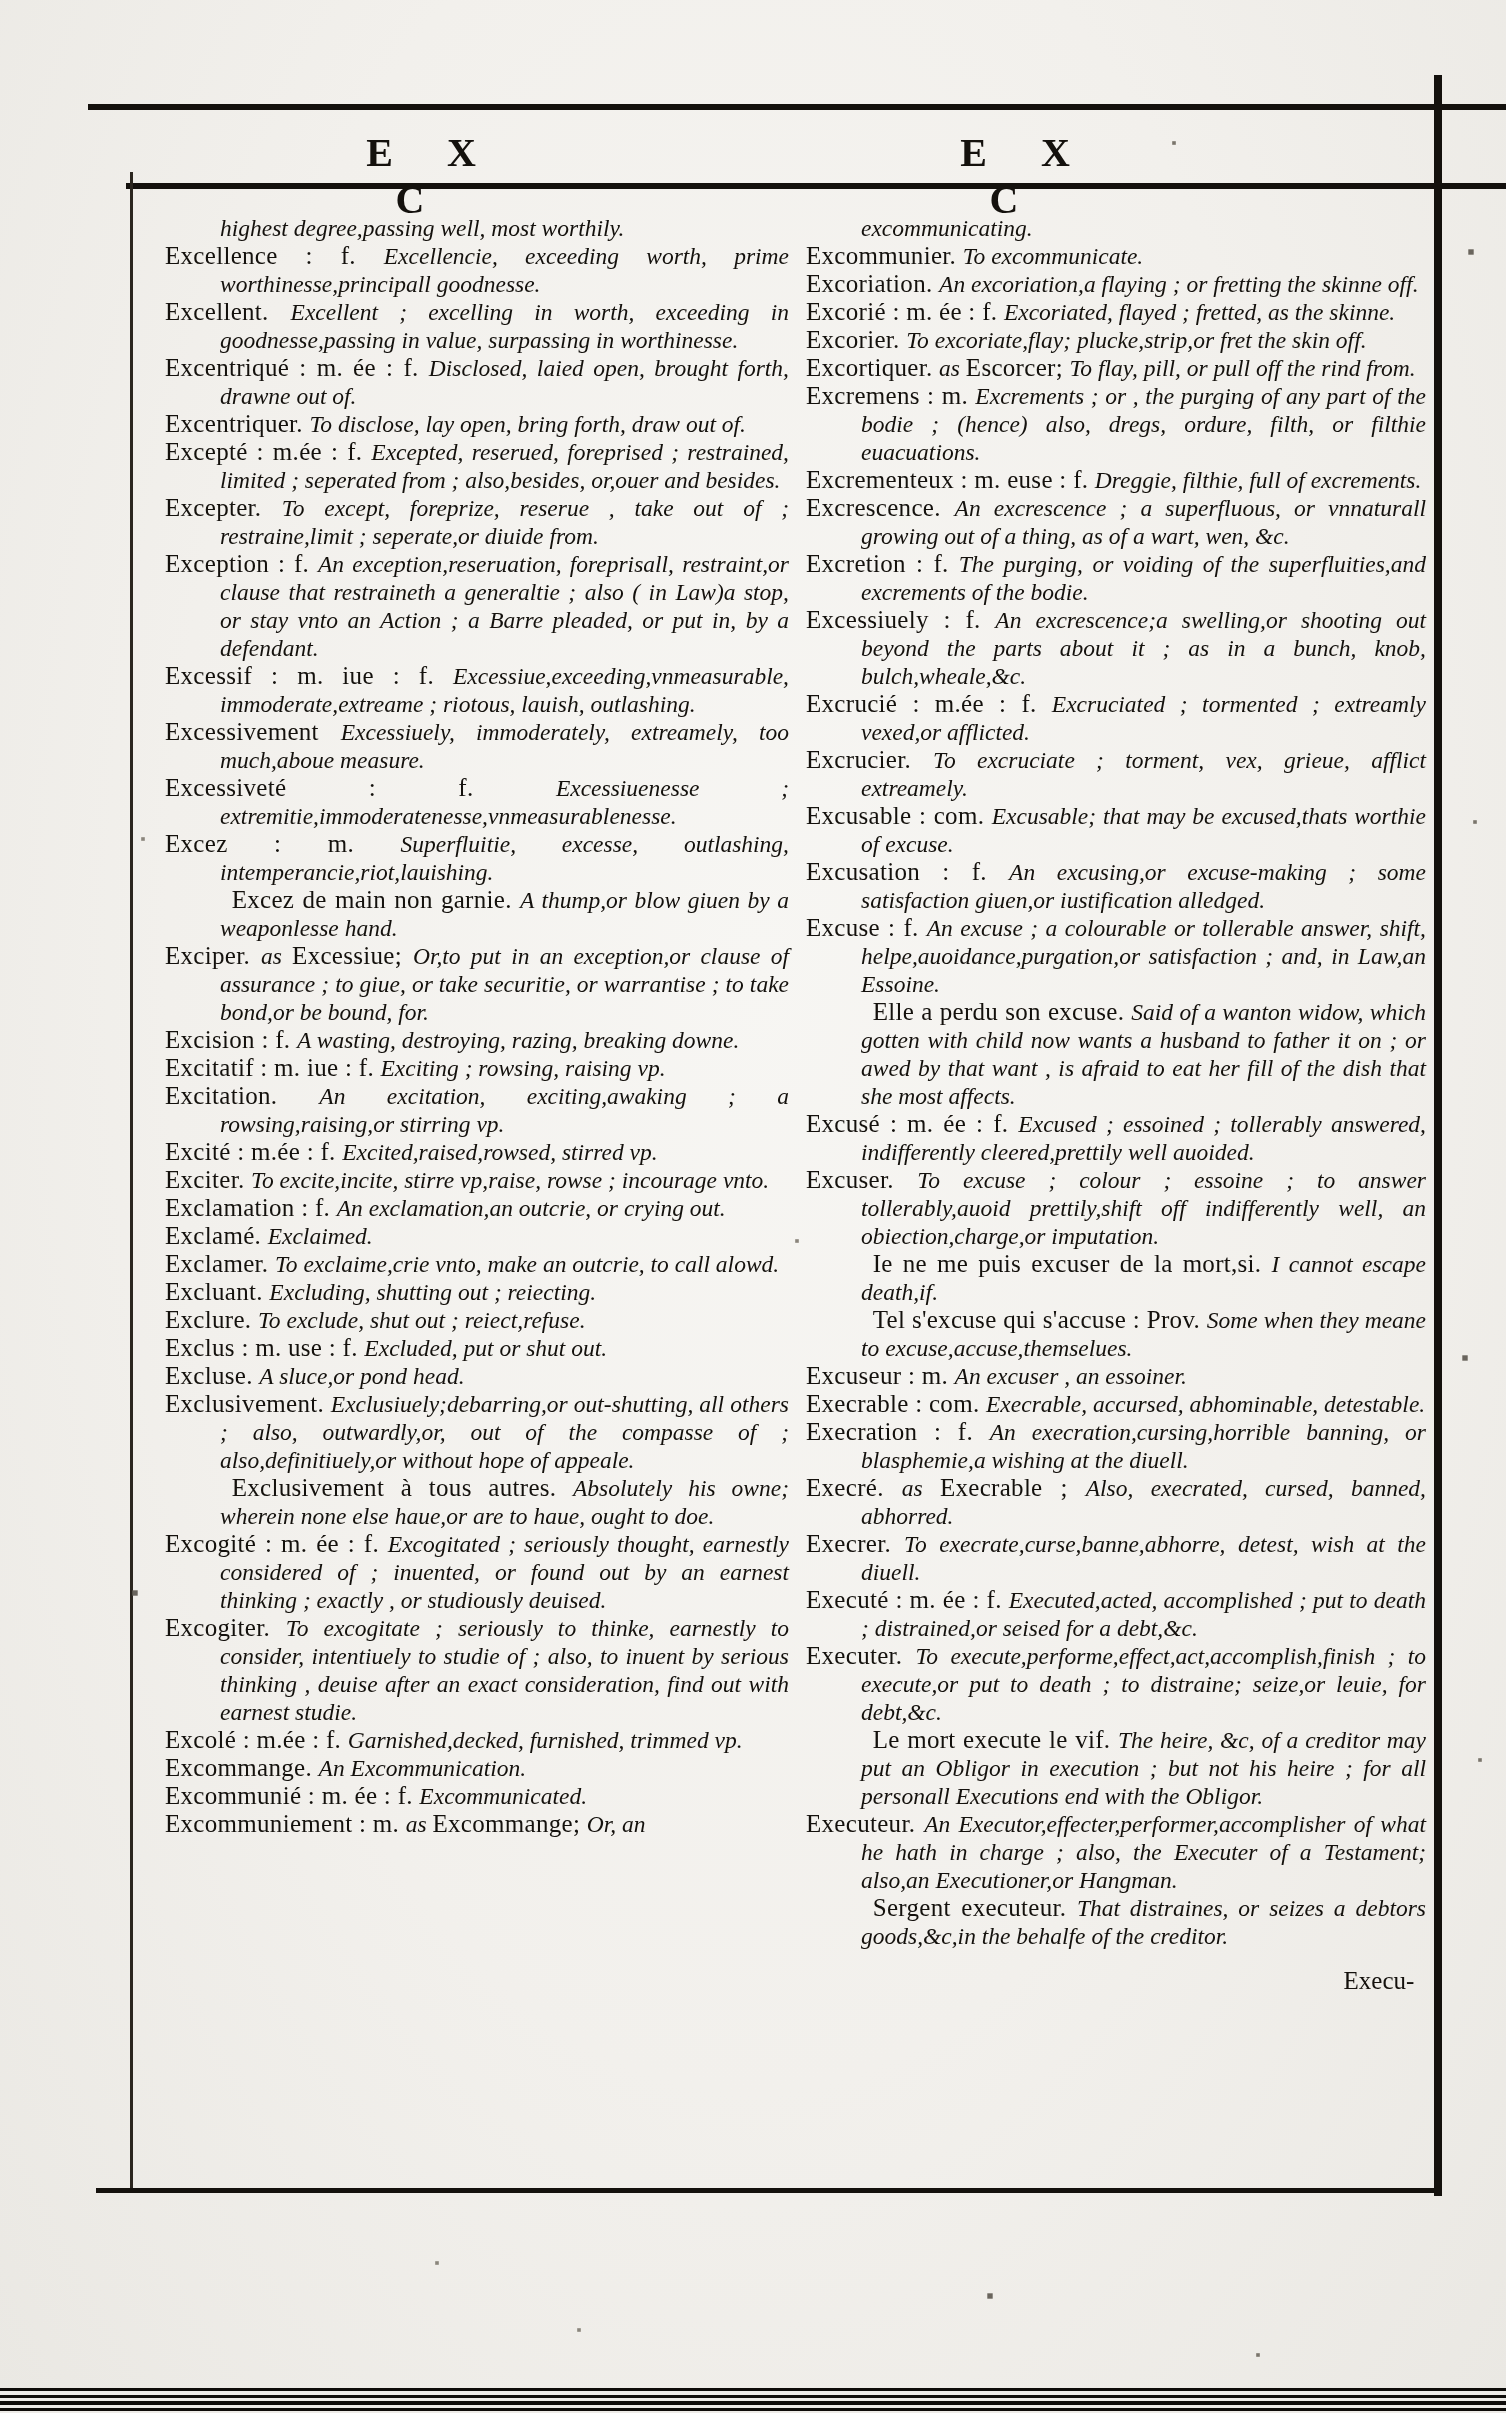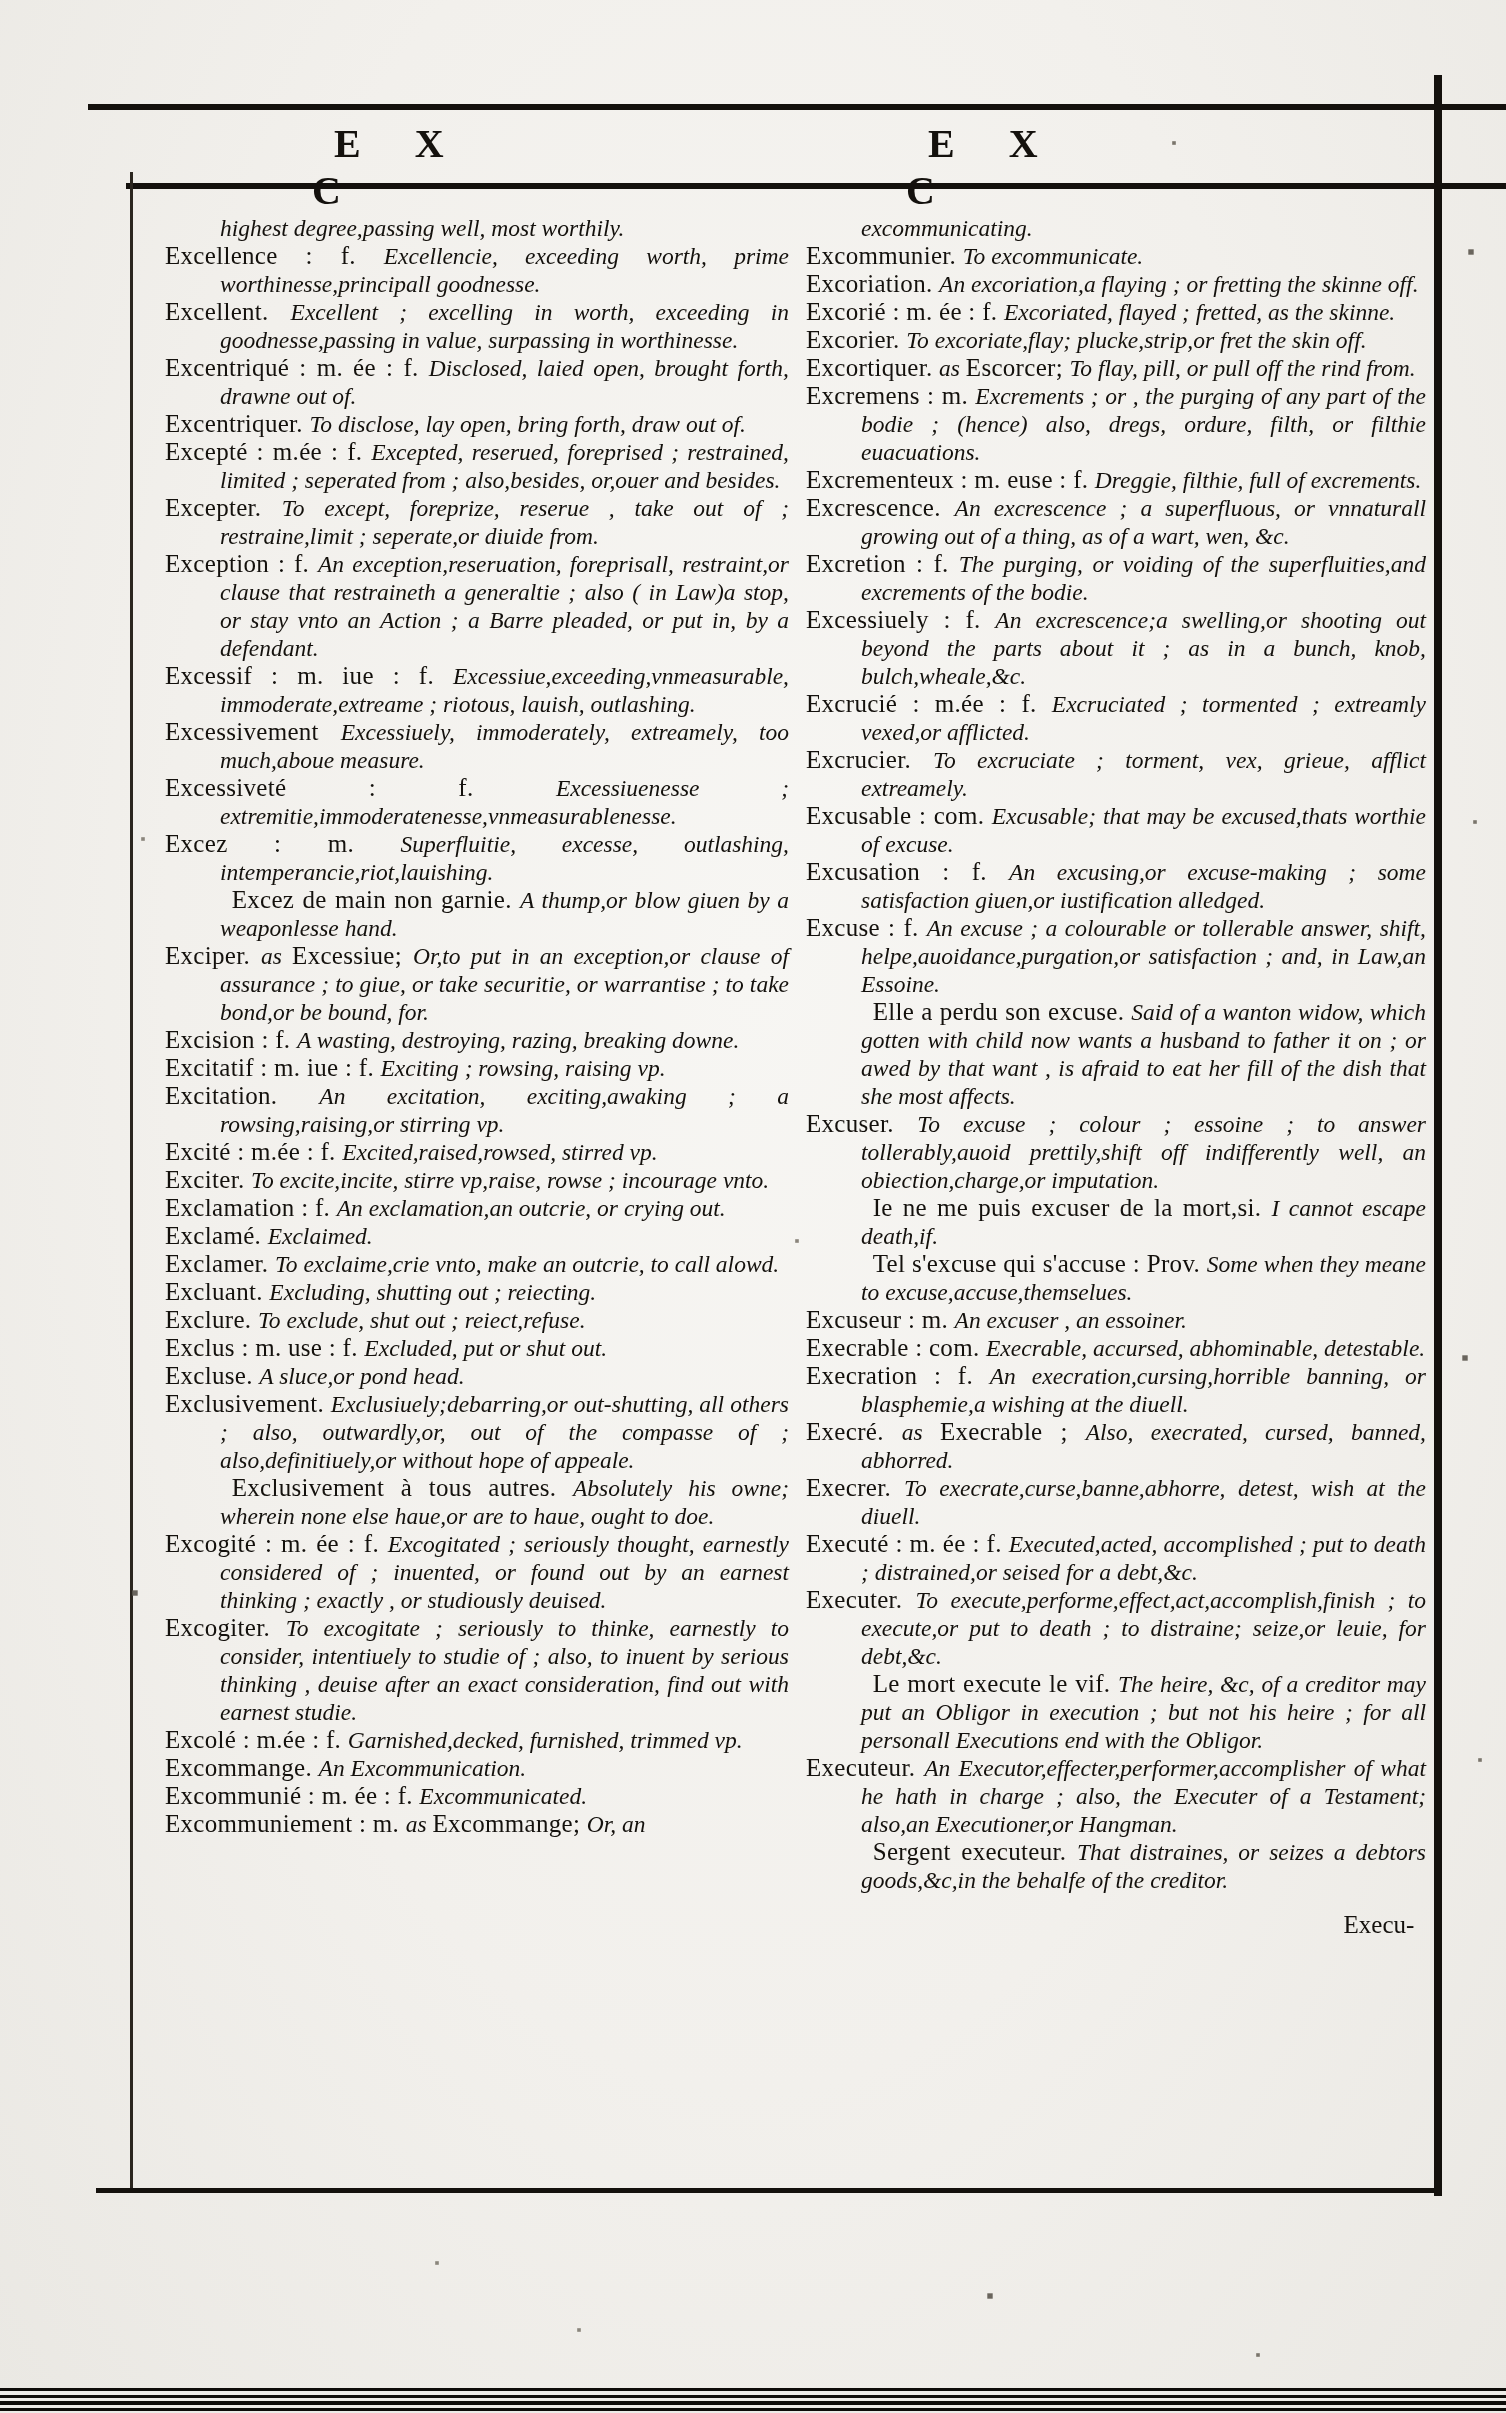--- a/index.html
+++ b/index.html
@@ -15,22 +15,22 @@
   .rule-top{left:88px;top:104px;width:1418px;height:5.9px;}
   .rule-mid{left:126px;top:183px;width:1381px;height:5.9px;}
   .rule-bottom{left:96px;top:2188px;width:1340px;height:5px;}
   .rule-left{left:130px;top:172px;width:3.4px;height:2019px;background:#2b261f;}
   .rule-right{left:1434px;top:75px;width:7.5px;height:2121px;}
   .bottom-band{
     position:absolute;left:0;top:2388px;width:1506px;height:26px;
     background:repeating-linear-gradient(to bottom,#0f0d0a 0 3.4px,#edebe7 3.4px 6.7px);
   }
   .running-head{
-    position:absolute;top:120px;width:218px;
-    font-size:40px;font-weight:bold;
+    position:absolute;top:129px;width:218px;
+    text-align:center;font-size:40px;font-weight:bold;
     letter-spacing:22px;text-indent:22px;
   }
   .running-head.left{left:312px;}
   .running-head.right{left:906px;}
   .col{
     position:absolute;top:214px;
     font-size:23.5px;line-height:28px;
     text-align:justify;
   }
   .col.left{left:165px;width:624px;}
@@ -112,20 +112,21 @@
       <div class="entry"><span class="seg-r">Excrementeux : m. euse : f. </span><span class="seg-i">Dreggie, filthie, full of excrements.</span></div>
       <div class="entry"><span class="seg-r">Excrescence. </span><span class="seg-i">An excrescence ; a superfluous, or vnnaturall growing out of a thing, as of a wart, wen, &amp;c.</span></div>
       <div class="entry"><span class="seg-r">Excretion : f. </span><span class="seg-i">The purging, or voiding of the superfluities,and excrements of the bodie.</span></div>
       <div class="entry"><span class="seg-r">Excessiuely : f. </span><span class="seg-i">An excrescence;a swelling,or shooting out beyond the parts about it ; as in a bunch, knob, bulch,wheale,&amp;c.</span></div>
       <div class="entry"><span class="seg-r">Excrucié : m.ée : f. </span><span class="seg-i">Excruciated ; tormented ; extreamly vexed,or afflicted.</span></div>
       <div class="entry"><span class="seg-r">Excrucier. </span><span class="seg-i">To excruciate ; torment, vex, grieue, afflict extreamely.</span></div>
       <div class="entry"><span class="seg-r">Excusable : com. </span><span class="seg-i">Excusable; that may be excused,thats worthie of excuse.</span></div>
       <div class="entry"><span class="seg-r">Excusation : f. </span><span class="seg-i">An excusing,or excuse-making ; some satisfaction giuen,or iustification alledged.</span></div>
       <div class="entry"><span class="seg-r">Excuse : f. </span><span class="seg-i">An excuse ; a colourable or tollerable answer, shift, helpe,auoidance,purgation,or satisfaction ; and, in Law,an Essoine.</span></div>
       <div class="entry example"><span class="seg-r">Elle a perdu son excuse. </span><span class="seg-i">Said of a wanton widow, which gotten with child now wants a husband to father it on ; or awed by that want , is afraid to eat her fill of the dish that she most affects.</span></div>
+      <div class="entry"><span class="seg-r">Excusé : m. ée : f. </span><span class="seg-i">Excused ; essoined ; tollerably answered, indifferently cleered,prettily well auoided.</span></div>
       <div class="entry"><span class="seg-r">Excuser. </span><span class="seg-i">To excuse ; colour ; essoine ; to answer tollerably,auoid prettily,shift off indifferently well, an obiection,charge,or imputation.</span></div>
       <div class="entry example"><span class="seg-r">Ie ne me puis excuser de la mort,si. </span><span class="seg-i">I cannot escape death,if.</span></div>
       <div class="entry example"><span class="seg-r">Tel s'excuse qui s'accuse : Prov. </span><span class="seg-i">Some when they meane to excuse,accuse,themselues.</span></div>
       <div class="entry"><span class="seg-r">Excuseur : m. </span><span class="seg-i">An excuser , an essoiner.</span></div>
       <div class="entry"><span class="seg-r">Execrable : com. </span><span class="seg-i">Execrable, accursed, abhominable, detestable.</span></div>
       <div class="entry"><span class="seg-r">Execration : f. </span><span class="seg-i">An execration,cursing,horrible banning, or blasphemie,a wishing at the diuell.</span></div>
       <div class="entry"><span class="seg-r">Execré. </span><span class="seg-i">as </span><span class="seg-r">Execrable ; </span><span class="seg-i">Also, execrated, cursed, banned, abhorred.</span></div>
       <div class="entry"><span class="seg-r">Execrer. </span><span class="seg-i">To execrate,curse,banne,abhorre, detest, wish at the diuell.</span></div>
       <div class="entry"><span class="seg-r">Executé : m. ée : f. </span><span class="seg-i">Executed,acted, accomplished ; put to death ; distrained,or seised for a debt,&amp;c.</span></div>
       <div class="entry"><span class="seg-r">Executer. </span><span class="seg-i">To execute,performe,effect,act,accomplish,finish ; to execute,or put to death ; to distraine; seize,or leuie, for debt,&amp;c.</span></div>

